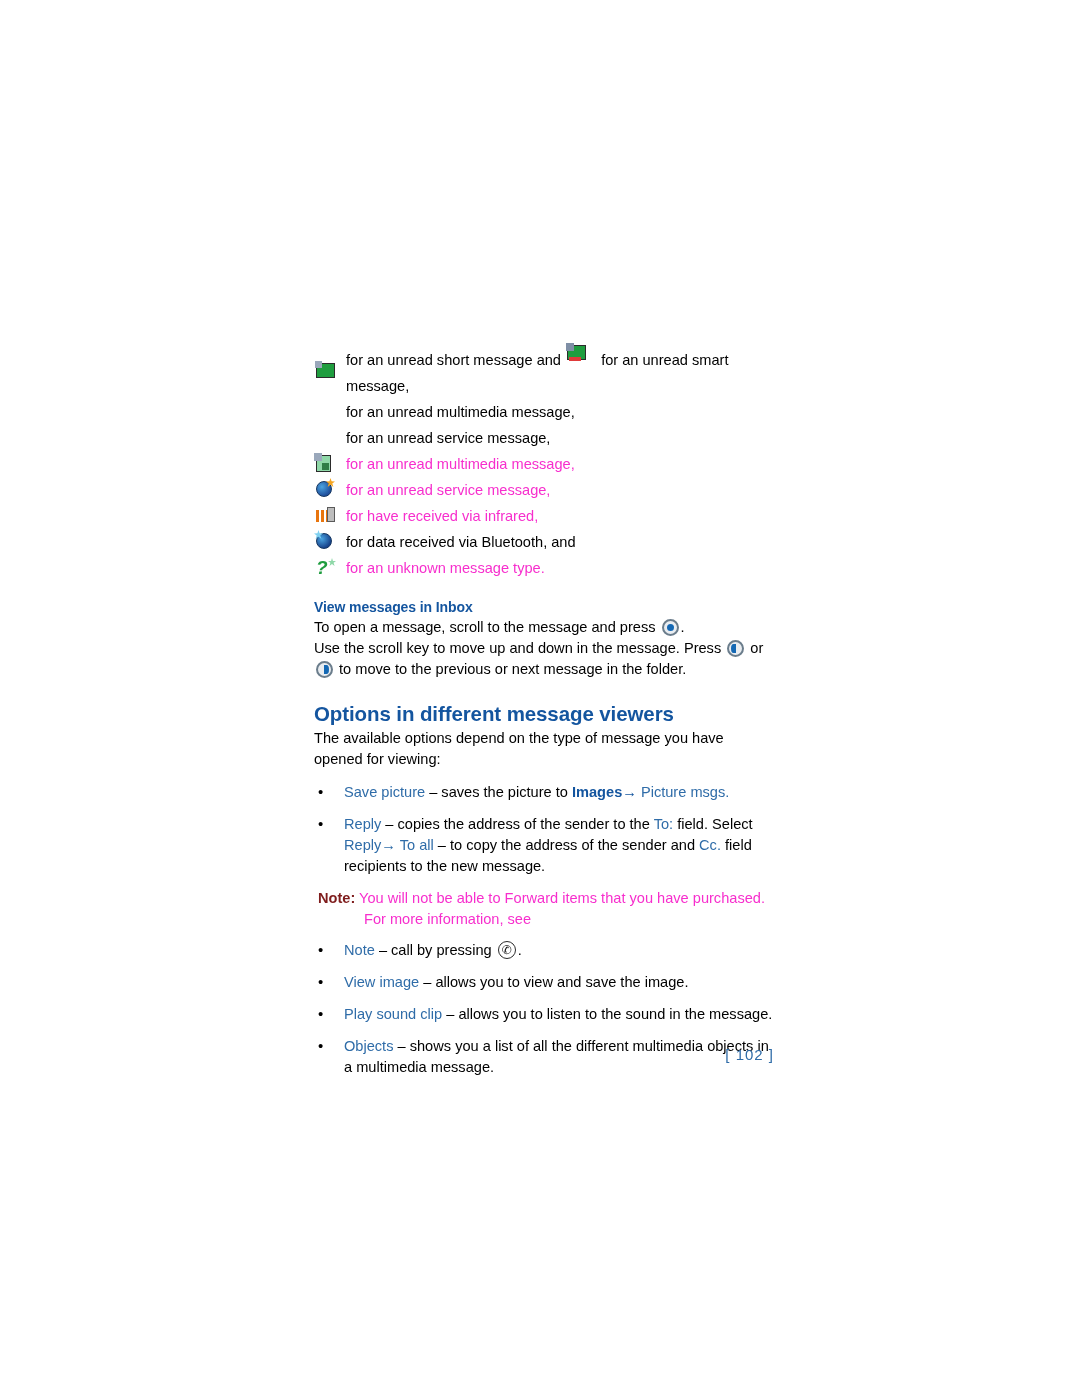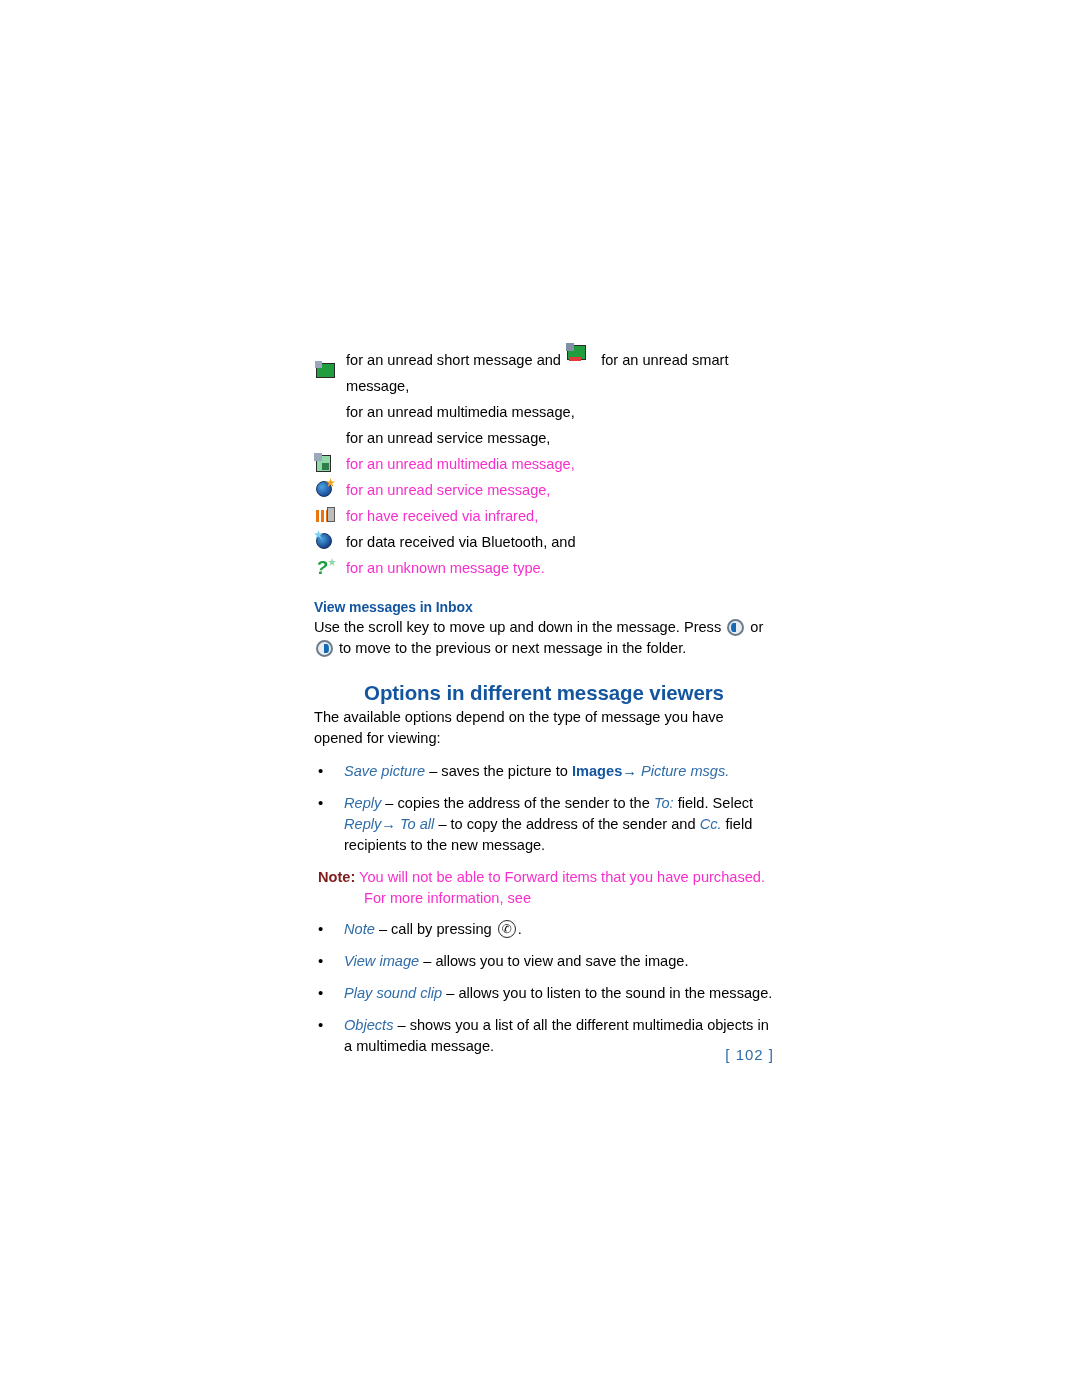--- a/index.html
+++ b/index.html
@@ -35,32 +35,31 @@
     min-width: 32px;
     height: 26px;
     position: relative;
     display: block;
   }
   .icon-line .txt { flex: 1; }
 
   .magenta { color: #f72ecd; }
   .ital-blue {
     color: #2f6ca8;
-    font-style: italic;
   }
   .bold-dark { font-weight: bold; color: #14559f; }
 
   h2.sec {
     color: #14559f;
     font-weight: bold;
     font-size: 14px;
     margin: 18px 0 2px 0;
     letter-spacing: -0.1px;
   }
-  h2.sec.second { font-size: 20.5px; margin-top: 22px; text-align: center; }
+  h2.sec.second { font-size: 20.5px; margin-top: 22px; }
 
   p.body {
     font-size: 14.6px;
     line-height: 21px;
     margin: 2px 0 0 0;
   }
   p.body.gap { margin-top: 0; }
 
   ul.opts {
     list-style: none;
@@ -344,20 +343,24 @@
     <div class="icon-line">
       <span class="icon-slot">
           <i class="ic ic-unknown"></i>
         </span>
       <span class="txt magenta">for an unknown message type.</span>
     </div>
   </div>
 
   <h2 class="sec">View messages in Inbox</h2>
 
+  <p class="body">
+    <span>To open a message, scroll to the message and press</span>
+    <span class="keyicon"></span><span>.</span>
+  </p>
 
   <p class="body gap">
     <span>Use the scroll key to move up and down in the message. Press</span>
     <span class="keyicon left"></span>
     <span>or</span>
     <span class="keyicon right"></span>
     <span>to move to the previous or next message in the folder.</span>
   </p>
 
   <h2 class="sec second">Options in different message viewers</h2>

